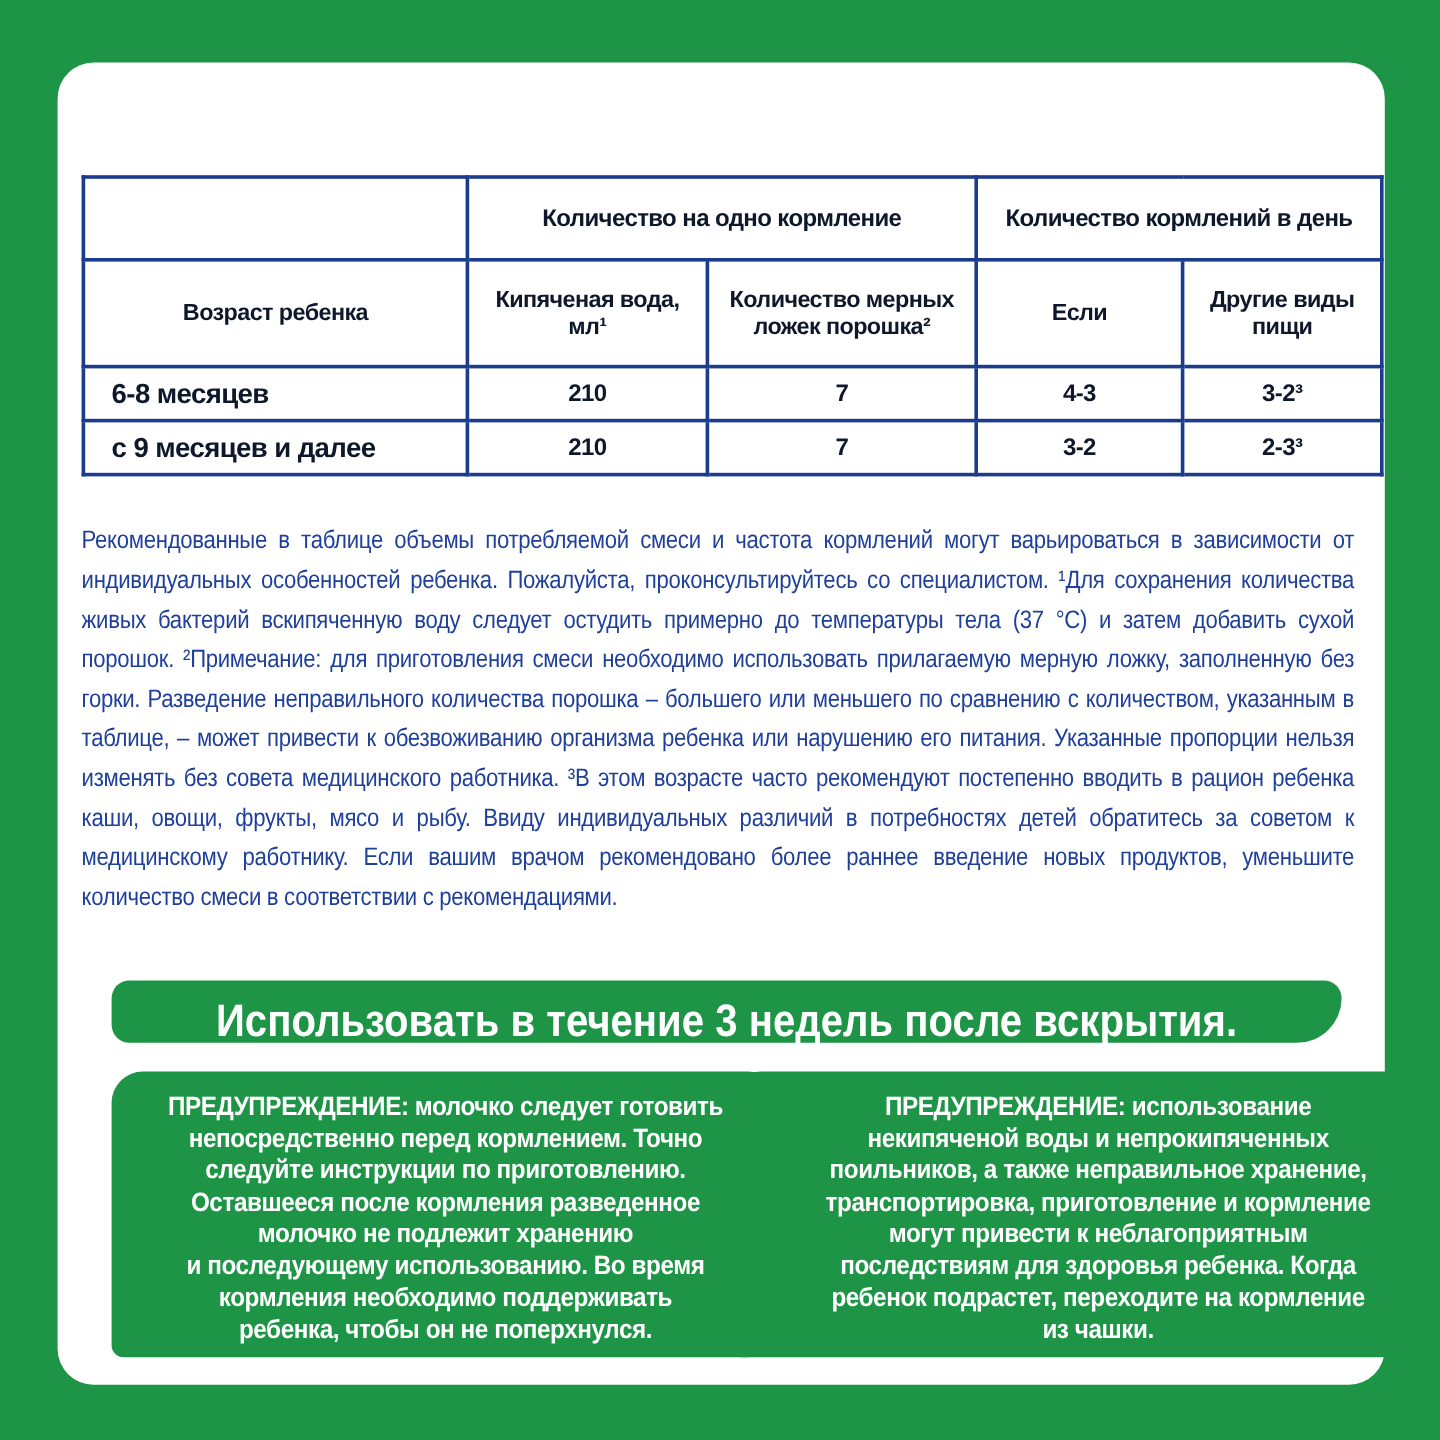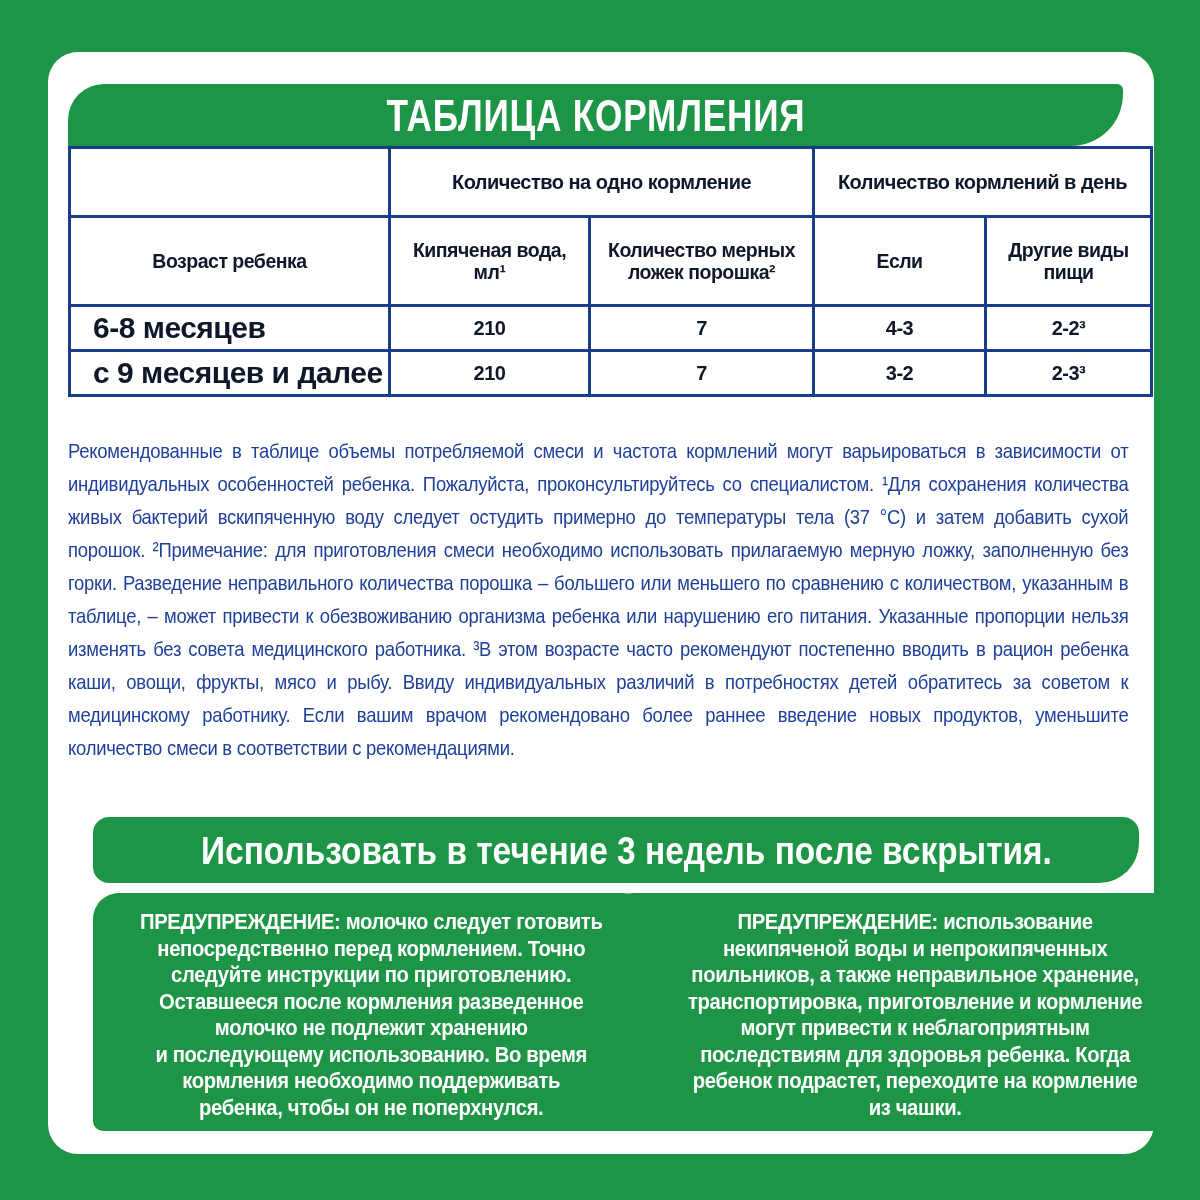--- a/index.html
+++ b/index.html
@@ -37,36 +37,36 @@
   }
   td.c-age { width:295px; }
   td.c-water { width:197px;margin-top:36px; }
   td.c-scoops { width:221px;margin-top:40px; }
   td.c-formula { width:169px; }
   td.c-other { width:163px; }
   tr.row-group td { height:66px; font-size:20px; }
   tr.row-sub td { height:86px; font-size:19.5px; line-height:22px; white-space:pre-line; }
   tr.row-data td { height:42px; font-size:20px; }
   tr.row-data td.age-cell, td.age-head {
-    text-align:left; padding-left:22px; font-size:30px;
+    text-align:left; padding-left:22px; font-size:23px;
   }
   td.age-head { font-size:25px; }
   
   .notes {
     position:absolute; left:20px; top:382px; width:1205px;
     transform:scaleX(0.88); transform-origin:left top;
     text-align:justify; color:#1F409A;
     font-size:21px; line-height:33px; letter-spacing:-0.3px;
     margin:0;
   }
   
   .usage-banner {
-    position:absolute; left:45px; top:765px; width:1025px; height:66px;
+    position:absolute; left:45px; top:765px; width:1025px; height:52px;
     background:#1E9546; border-radius:16px 16px 40px 16px;
-    text-align:center; line-height:68px;padding-left:21px;
+    text-align:center; line-height:68px;
   }
   .usage-banner span {
     display:inline-block; transform:scaleX(0.88);
     color:#ffffff; font-weight:bold; font-size:38px; white-space:nowrap;
   }
   
   .warning-box {
     position:absolute; top:841px; height:238px;
     background:#1E9546;
   }
@@ -79,23 +79,20 @@
     color:#ffffff; font-weight:bold; font-size:22px; line-height:26.5px;
     letter-spacing:-0.4px;
   }
 </style>
 </head>
 <body>
 
 <div class="bg">
   <div class="card">
 
-    <div class="title-banner">
-      <span>ТАБЛИЦА КОРМЛЕНИЯ</span>
-    </div>
 
     <table class="feeding">
       <tbody>
           <tr class="row-group">
         <td class="c-age"></td>
         <td colspan="2">Количество на одно кормление</td>
         <td colspan="2">Количество кормлений в день</td>
       </tr>
       <tr class="row-sub">
         <td class="c-age age-head">Возраст ребенка</td>
@@ -105,21 +102,21 @@
 ложек порошка²</td>
         <td class="c-formula">Если</td>
         <td class="c-other">Другие виды
 пищи</td>
       </tr>
       <tr class="row-data">
         <td class="c-age age-cell">6-8 месяцев</td>
         <td class="c-water">210</td>
         <td class="c-scoops">7</td>
         <td class="c-formula">4-3</td>
-        <td class="c-other">2-2³</td>
+        <td class="c-other">3-2³</td>
       </tr>
       <tr class="row-data">
         <td class="c-age age-cell">с 9 месяцев и далее</td>
         <td class="c-water">210</td>
         <td class="c-scoops">7</td>
         <td class="c-formula">3-2</td>
         <td class="c-other">2-3³</td>
       </tr>
     </tbody>
       </table>

